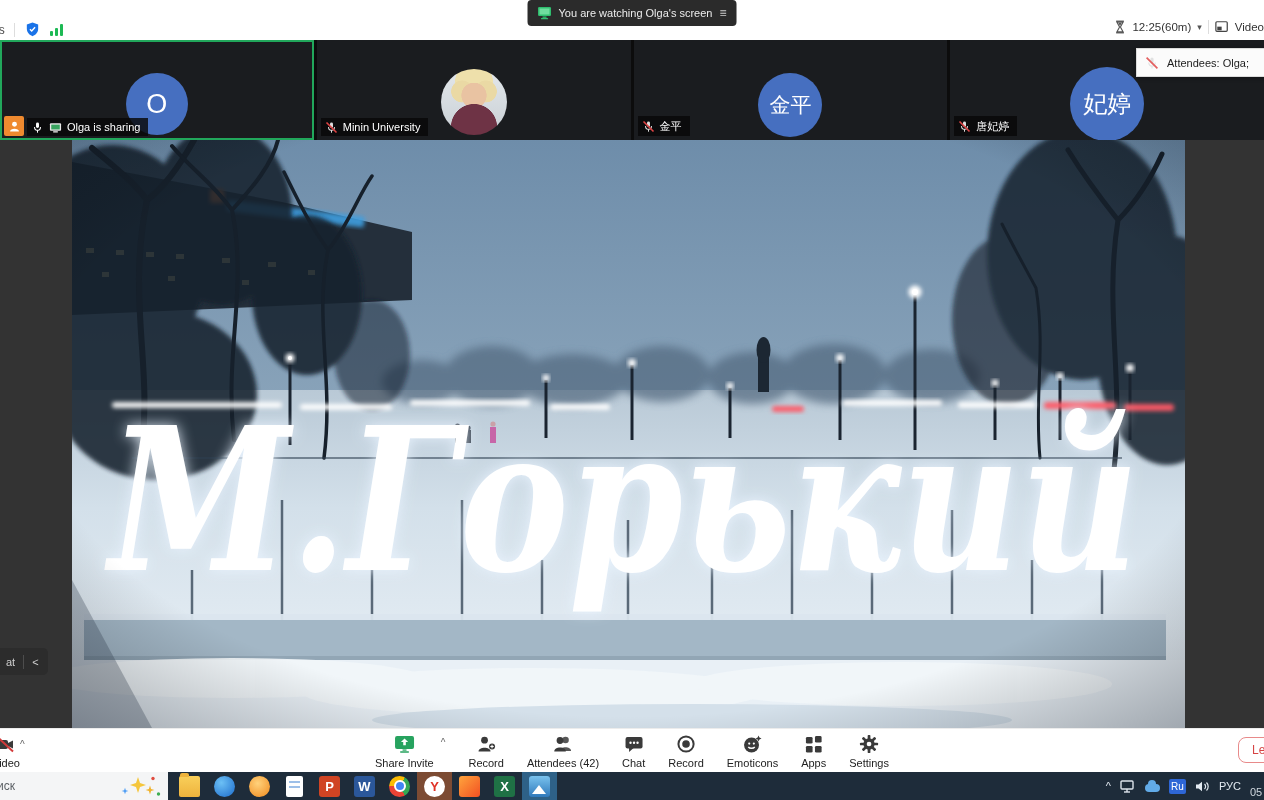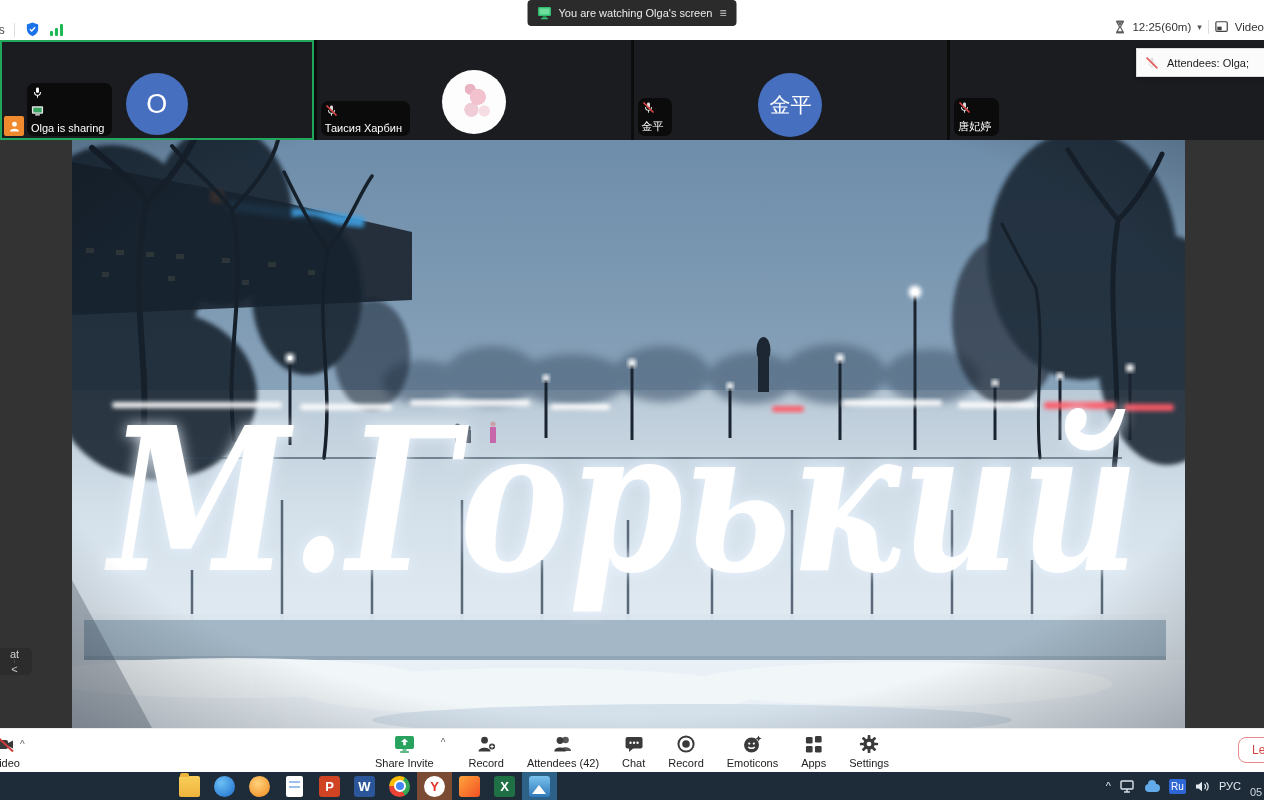--- a/index.html
+++ b/index.html
@@ -38,36 +38,36 @@
   .av-doodle{width:64px;height:64px;top:30px;background:
         radial-gradient(circle at 56% 42%, #f2c3ce 0 15%, transparent 16%),
         radial-gradient(circle at 44% 30%, #eab3c2 0 9%, transparent 10%),
         radial-gradient(circle at 46% 62%, #f0ccd6 0 13%, transparent 14%),
         radial-gradient(circle at 66% 64%, #f6dde3 0 9%, transparent 10%),
         #fdfdfd;}
   .av-cat{width:66px;height:66px;top:29px;background:
         radial-gradient(circle at 50% 56%, #f4f1e8 0 12%, transparent 13%),
         radial-gradient(circle at 44% 48%, #efeade 0 6%, transparent 7%),
         linear-gradient(#39568c 0 62%, #c6a87e 62% 100%);}
-  .nameplate{position:absolute;left:4px;bottom:4px;display:flex;align-items:flex-start;gap:5px;
+  .nameplate{position:absolute;left:4px;bottom:4px;display:flex;align-items:center;gap:5px;
         background:rgba(8,8,8,.83);color:#fff;font-size:11px;padding:2.5px 8px 2.5px 4px;
-        border-radius:7px;white-space:nowrap;z-index:2;flex-direction:column;}
+        border-radius:0;white-space:nowrap;z-index:2;}
   .share-badge{position:absolute;left:4px;bottom:4px;width:20px;height:20px;background:#ef8a2f;
         border-radius:2px;display:flex;align-items:center;justify-content:center;z-index:2;}
   .nameplate.olga{left:27px;}
   .tooltip{position:absolute;top:48px;left:1136px;width:140px;height:27px;background:#fbfbfb;
         border:1px solid #dcdcdc;display:flex;align-items:center;gap:8px;padding:0 8px;
         font-size:11px;color:#1c1c1c;box-shadow:0 1px 4px rgba(0,0,0,.35);z-index:6;white-space:nowrap;}
   
   .stage{position:absolute;top:140px;left:0;width:100%;height:588px;background:#333;}
   .photo{position:absolute;left:72px;top:0;width:1113px;height:588px;overflow:hidden;}
   .photo svg{display:block;}
   .chat-tab{position:absolute;left:0;top:648px;height:27px;background:#2c2c2c;color:#cfcfcf;
         display:flex;align-items:center;font-size:11px;padding:0 9px 0 6px;
-        border-radius:0 5px 5px 0;z-index:7;cursor:pointer;flex-direction:column;}
+        border-radius:0 5px 5px 0;z-index:7;cursor:pointer;}
   .chat-div{width:1px;height:14px;background:#4d4d4d;margin:0 8px;}
   
   .controls{position:absolute;top:728px;left:0;width:100%;height:44px;background:#fff;
         border-top:1px solid #ececec;}
   .ctrl{display:flex;flex-direction:column;align-items:center;font-size:11px;color:#222;
         cursor:pointer;white-space:nowrap;}
   .ctrl .ic{height:22px;display:flex;align-items:center;}
   .ctrl .lbl{margin-top:2px;}
   .video-btn{position:absolute;left:-8px;top:4px;}
   .video-caret{position:absolute;left:20px;top:10px;font-size:10px;color:#666;}
@@ -205,45 +205,48 @@
         <svg width="13" height="13">
             <use href="#mic-on"></use>
           </svg>
         <svg width="13" height="13">
             <use href="#mini-screen"></use>
           </svg>
         <span>Olga is sharing</span>
       </div>
     </div>
 
-
     <div class="thumb">
-      <div class="av av-doodle"></div>
+      <div class="av av-woman"></div>
       <div class="nameplate">
         <svg width="13" height="13">
             <use href="#mic-muted"></use>
           </svg>
-        <span>Таисия Харбин</span>
-      </div>
-    </div>
+        <span>Minin University</span>
+      </div>
+    </div>
+
 
     <div class="thumb">
       <div class="av blue" style="width:64px;height:64px;font-size:21px;">
         <span>金平</span>
       </div>
       <div class="nameplate">
         <svg width="13" height="13">
             <use href="#mic-muted"></use>
           </svg>
         <span>金平</span>
       </div>
     </div>
 
 
     <div class="thumb">
+      <div class="av blue" style="width:74px;height:74px;font-size:24px;top:27px;">
+        <span>妃婷</span>
+      </div>
       <div class="nameplate">
         <svg width="13" height="13">
             <use href="#mic-muted"></use>
           </svg>
         <span>唐妃婷</span>
       </div>
     </div>
   </div>
 
   <div class="tooltip">
@@ -558,20 +561,30 @@
         </span>
         <span class="lbl">Settings</span>
       </div>
     </div>
 
     <button class="leave">Lea</button>
   </div>
 
   <div class="taskbar">
 
+    <div class="search">
+      <span class="search-text">иск</span>
+      <svg class="sparkles" width="42" height="22" viewBox="0 0 42 22">
+        <path transform="translate(18,10)" d="M0,-8 L2,-2 L8,0 L2,2 L0,8 L-2,2 L-8,0 L-2,-2 Z" fill="#f5c63c"></path>
+        <path transform="translate(30,15) scale(0.55)" d="M0,-8 L2,-2 L8,0 L2,2 L0,8 L-2,2 L-8,0 L-2,-2 Z" fill="#f0b32e"></path>
+        <path transform="translate(5,16) scale(0.42)" d="M0,-8 L2,-2 L8,0 L2,2 L0,8 L-2,2 L-8,0 L-2,-2 Z" fill="#4a9bf5"></path>
+        <circle cx="33" cy="3.5" r="1.7" fill="#e04b3f"></circle>
+        <circle cx="38.5" cy="19" r="1.7" fill="#3fae52"></circle>
+      </svg>
+    </div>
 
     <div class="apps">
       <div class="ti-cell">
           <span class="ti ti-folder"></span>
         </div>
       <div class="ti-cell">
           <span class="ti ti-blue"></span>
         </div>
       <div class="ti-cell">
           <span class="ti ti-orange"></span>

